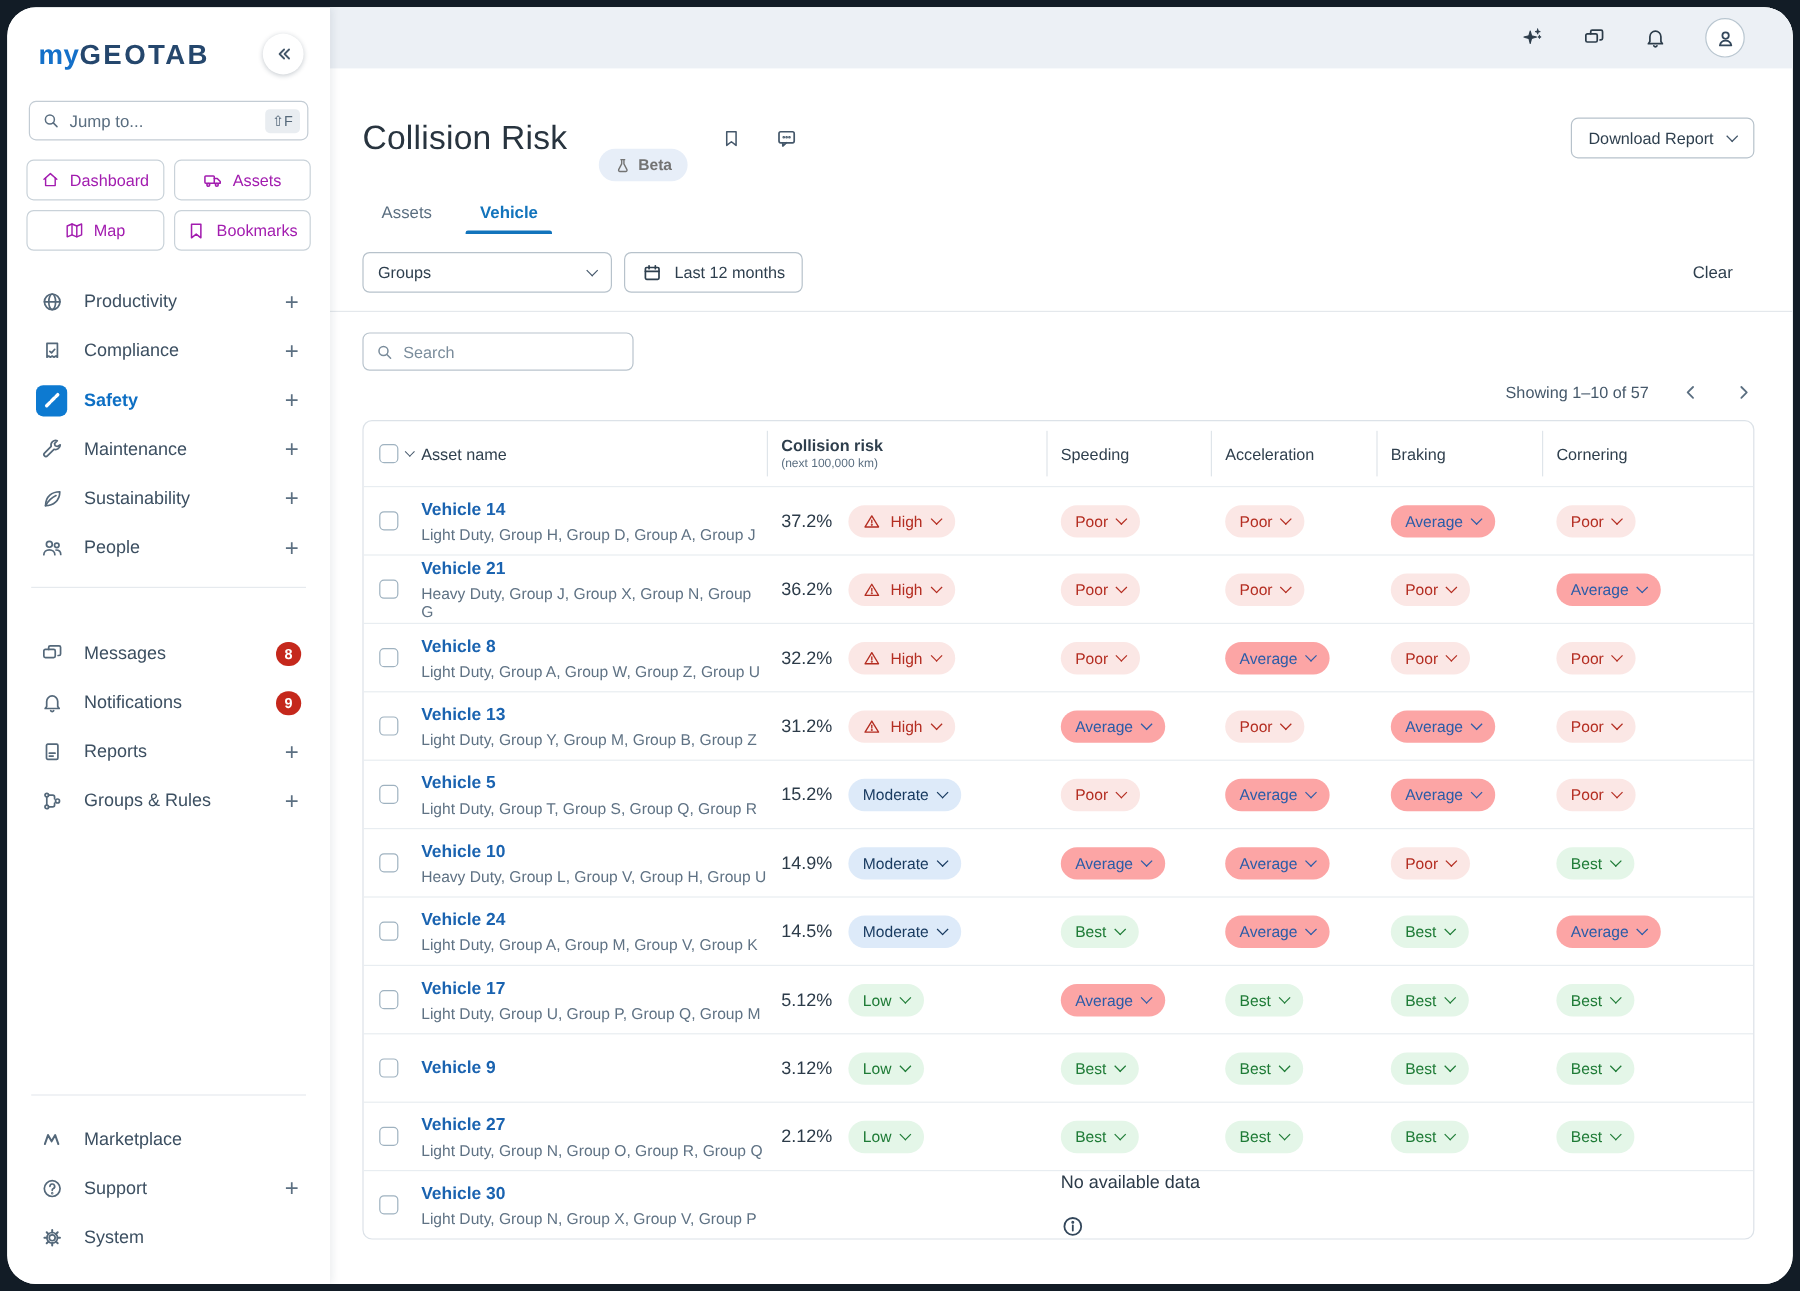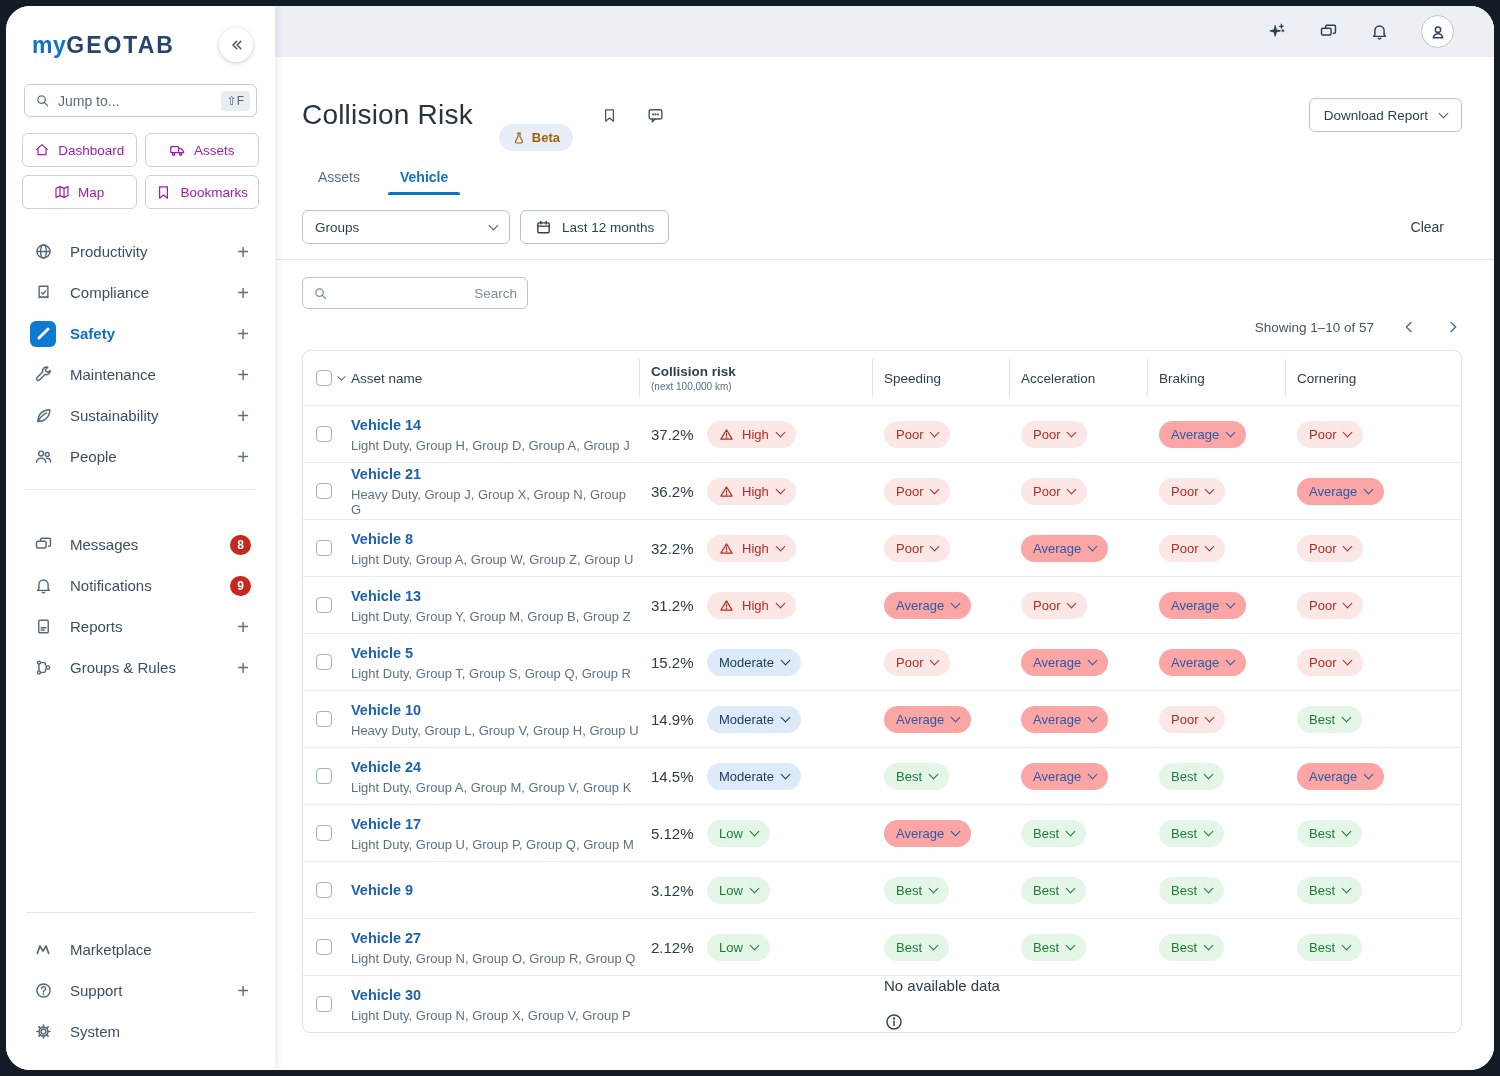--- a/index.html
+++ b/index.html
@@ -32,40 +32,40 @@
 
   
   .content { flex:1; display:flex; flex-direction:column; min-width:0; background:#fff; }
   .topbar { height:51px; background:#ecf0f5; display:flex; align-items:center; justify-content:flex-end; gap:32px; padding-right:40px; flex:none; }
   .topbar .tico { color:#2c3c4a; cursor:pointer; display:flex; }
   .avatar { width:33px; height:33px; border-radius:50%; background:#fff; border:1px solid #b9c6d0; display:flex; align-items:center; justify-content:center; color:#33475b; cursor:pointer; }
 
   .page { flex:1; padding:22px 32px 0 27px; overflow:hidden; }
   .page-header { display:flex; align-items:center; }
   .page-title { font-size:28px; color:#28343f; letter-spacing:.2px; }
-  .beta { margin-left:26px; height:27px; border-radius:14px; background:#e7eef8; color:#a16207; display:flex; align-items:center; gap:6px; padding:0 13px; font-size:13px; font-weight:700;margin-top:45px; }
+  .beta { margin-left:26px; height:27px; border-radius:14px; background:#e7eef8; color:#737373; display:flex; align-items:center; gap:6px; padding:0 13px; font-size:13px; font-weight:700;margin-top:45px; }
   .hdr-ico { margin-left:28px; color:#44576a; cursor:pointer; display:flex; }
   .hdr-spacer { flex:1; }
   .dl-btn { height:34px; border:1px solid #b7c2cb; border-radius:6px; background:#fff; display:flex; align-items:center; gap:12px; padding:0 14px; font-size:13.5px; color:#2e3f4e; cursor:pointer; }
 
   .tabs { display:flex; gap:40px; margin:18px 0 0 16px; }
   .tab { font-size:14px; color:#5a6e80; padding-bottom:10px; cursor:pointer; position:relative; }
   .tab.active { color:#1274bc; font-weight:700; }
   .tab.active::after { content:""; position:absolute; left:-12px; right:-12px; bottom:0; height:3px; background:#1274bc; border-radius:2px 2px 0 0; }
 
   .filters { display:flex; align-items:center; margin-top:15px; }
   .select { width:208px; height:34px; border:1px solid #b7c2cb; border-radius:6px; display:flex; align-items:center; justify-content:space-between; padding:0 12px; font-size:13.5px; color:#2e3f4e; cursor:pointer; }
   .date-btn { margin-left:10px; height:34px; border:1px solid #b7c2cb; border-radius:6px; display:flex; align-items:center; gap:10px; padding:0 14px; font-size:13.5px; color:#2e3f4e; cursor:pointer; }
   .clear { margin-left:auto; margin-right:18px; font-size:14px; color:#2e3f4e; cursor:pointer; }
 
   .hr { height:1px; background:#e4e8ec; margin:15px -32px 0 -27px; }
 
   .toolbar { margin-top:17px; }
   .search { width:226px; height:32px; border:1px solid #b9c4cd; border-radius:6px; display:flex; align-items:center; gap:8px; padding:0 10px; color:#7a8c9b; }
-  .search input { border:0; outline:0; flex:1; font-size:13.5px; color:#c2410c; background:transparent; font-family:inherit; min-width:0;text-align:right; }
+  .search input { border:0; outline:0; flex:1; font-size:13.5px; color:#c2410c; background:transparent; font-family:inherit; min-width:0; }
   .search input::placeholder { color:#7a8c9b; }
   .paging { display:flex; align-items:center; justify-content:flex-end; gap:26px; margin-top:9px; }
   .paging .txt { font-size:13.5px; color:#45586a; }
   .pg-btn { color:#5a6e80; cursor:pointer; display:flex; }
 
   
   .card { margin-top:14px; border:1px solid #dce2e8; border-radius:8px; background:#fff; }
   .trow { display:grid; grid-template-columns:36px 300px 233px 137px 138px 138px 1fr; align-items:center; }
   .thead { height:54px; font-size:13.5px; color:#2f3f4d; }
   .thead .cell { position:relative; height:100%; display:flex; align-items:center; padding-left:12px; }

